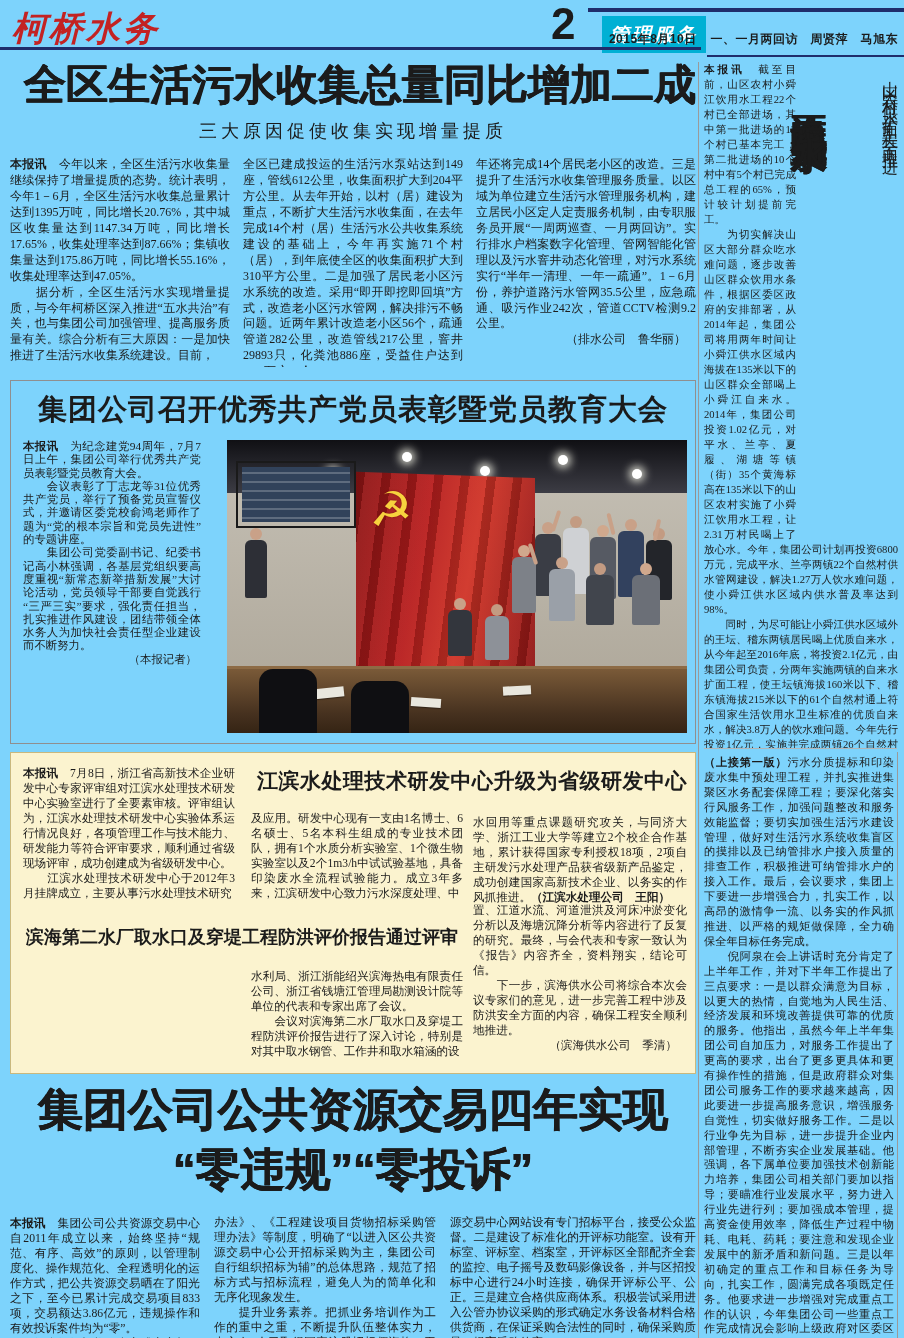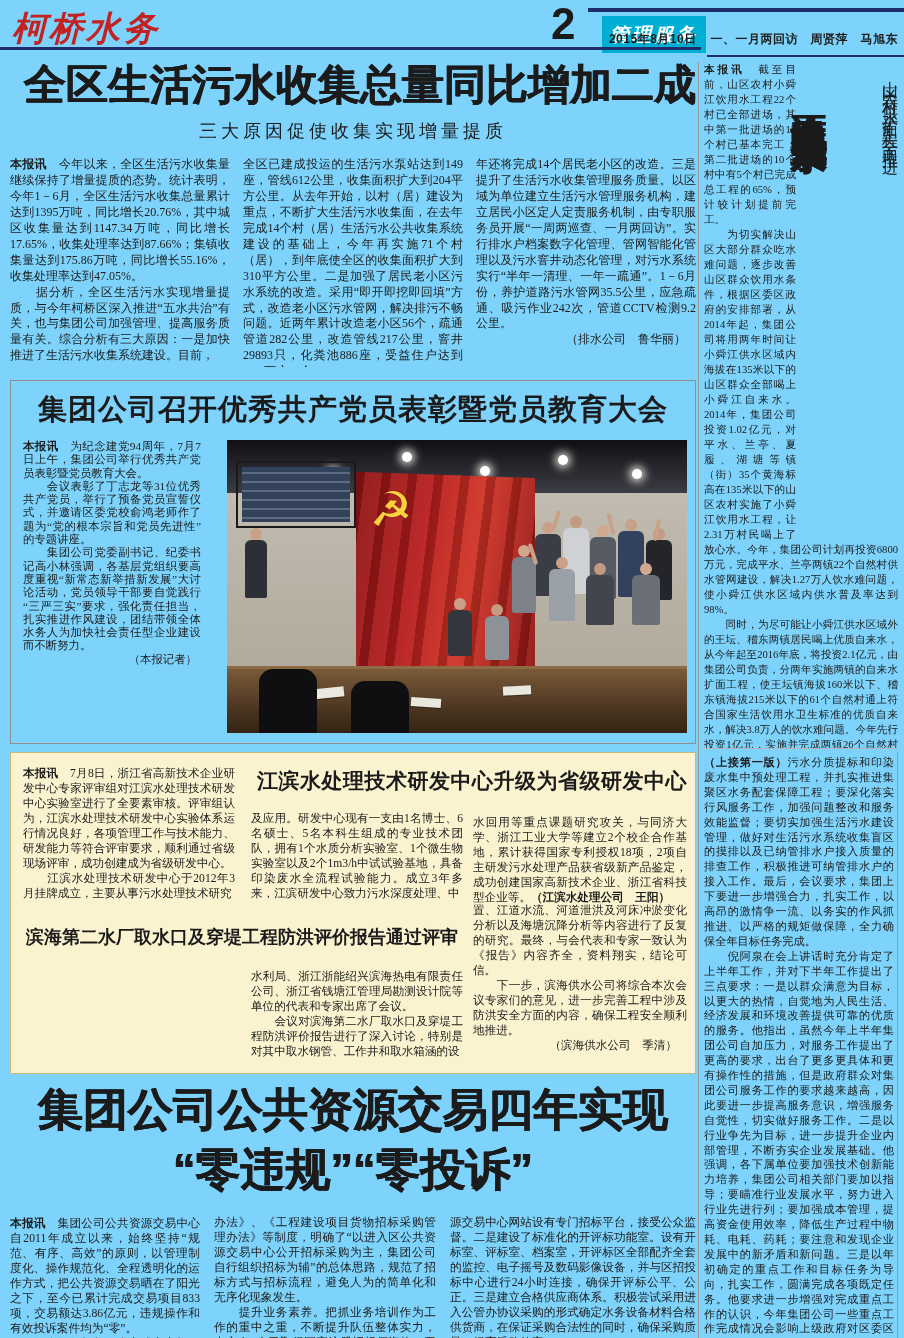--- a/index.html
+++ b/index.html
@@ -192,21 +192,21 @@
       </div>
     </div>
   </div>
 
   <div class="ybox">
 
     <div class="jb-title hei">江滨水处理技术研发中心升级为省级研发中心</div>
     <div class="ycol just" style="left:12px;top:12px;width:212px;height:152px"><span class="lede">本报讯</span><span class="prewrap">　7月8日，浙江省高新技术企业研发中心专家评审组对江滨水处理技术研发中心实验室进行了全要素审核。评审组认为，江滨水处理技术研发中心实验体系运行情况良好，各项管理工作与技术能力、研发能力等符合评审要求，顺利通过省级现场评审，成功创建成为省级研发中心。
 　　江滨水处理技术研发中心于2012年3月挂牌成立，主要从事污水处理技术研究</span></div>
     <div class="ycol just prewrap" style="left:240px;top:58px;width:212px;height:102px">及应用。研发中心现有一支由1名博士、6名硕士、5名本科生组成的专业技术团队，拥有1个水质分析实验室、1个微生物实验室以及2个1m3/h中试试验基地，具备印染废水全流程试验能力。成立3年多来，江滨研发中心致力污水深度处理、中</div>
-    <div class="ycol just" style="left:462px;top:62px;width:214px;height:102px"><span class="prewrap">水回用等重点课题研究攻关，与同济大学、浙江工业大学等建立2个校企合作基地，累计获得国家专利授权18项，2项自主研发污水处理产品获省级新产品鉴定，成功创建国家高新技术企业、浙江省科技型企业等。</span><span class="inline-byline">（江滨水处理公司　王阳）</span></div>
+    <div class="ycol just" style="left:462px;top:62px;width:214px;height:102px"><span class="prewrap">水回用等重点课题研究攻关，与同济大学、浙江工业大学等建立2个校企合作基地，累计获得国家专利授权18项，2项自主研发污水处理产品获省级新产品鉴定，成功创建国家高新技术企业、以务实的作风抓推进。</span><span class="inline-byline">（江滨水处理公司　王阳）</span></div>
 
     <div class="bh-title hei">滨海第二水厂取水口及穿堤工程防洪评价报告通过评审</div>
     <div class="ycol just" style="left:462px;top:150px;width:214px;height:166px"><span class="prewrap">置、江道水流、河道泄洪及河床冲淤变化分析以及海塘沉降分析等内容进行了反复的研究。最终，与会代表和专家一致认为《报告》内容齐全，资料翔实，结论可信。
 　　下一步，滨海供水公司将综合本次会议专家们的意见，进一步完善工程中涉及防洪安全方面的内容，确保工程安全顺利地推进。</span>
       <div class="byline">（滨海供水公司　季清）</div>
     </div>
     <div class="ycol just prewrap" style="left:240px;top:216px;width:212px;height:98px">水利局、浙江浙能绍兴滨海热电有限责任公司、浙江省钱塘江管理局勘测设计院等单位的代表和专家出席了会议。
 　　会议对滨海第二水厂取水口及穿堤工程防洪评价报告进行了深入讨论，特别是对其中取水钢管、工作井和取水箱涵的设</div>
   </div>
 

